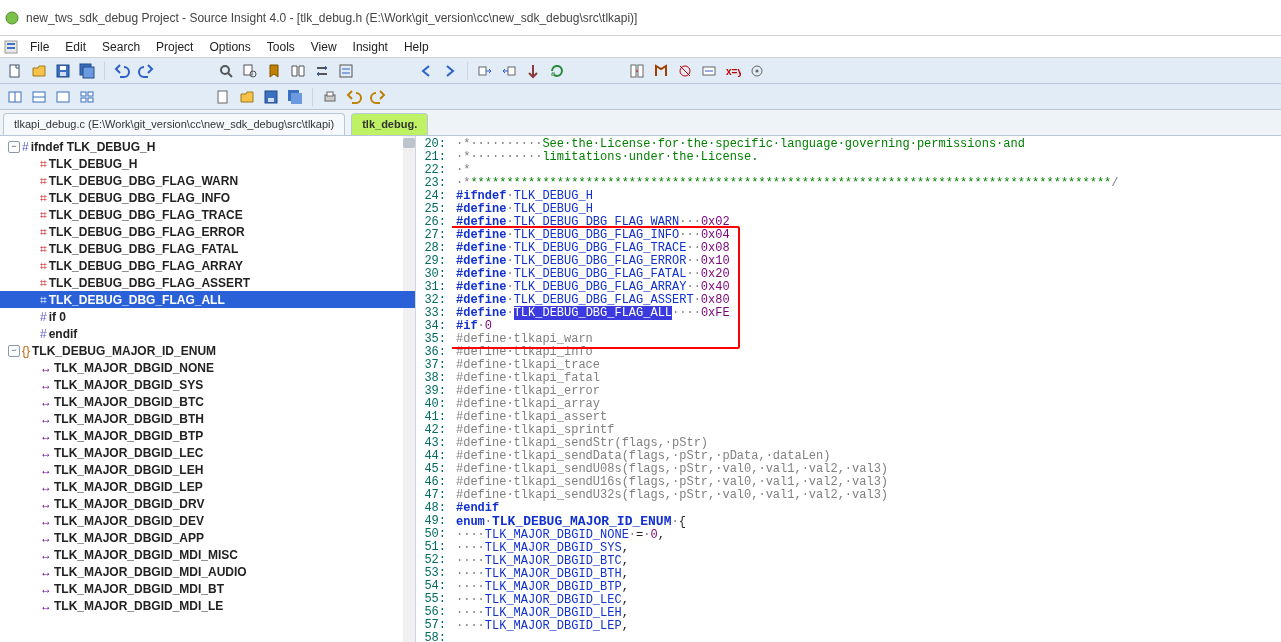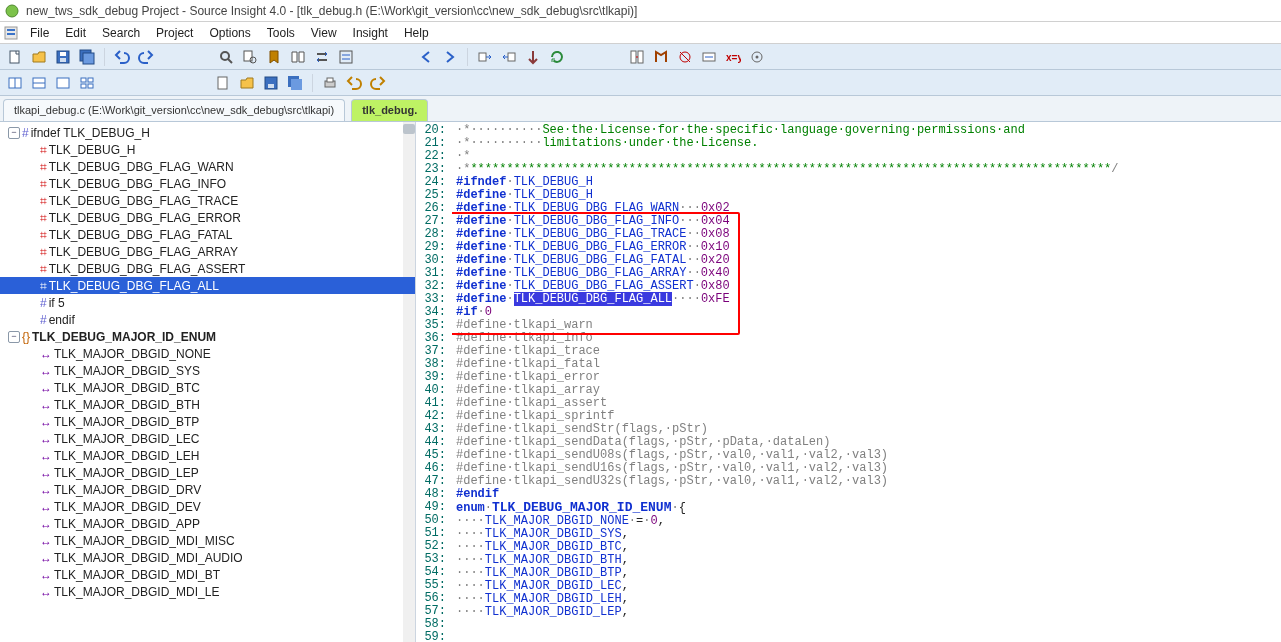--- a/index.html
+++ b/index.html
@@ -19,21 +19,21 @@
     --red:#c00000;
     --orange:#c06000;
     --highlight:#ff0000;
   }
   * { box-sizing:border-box; }
   body {
     margin:0; font-family:"Segoe UI", Tahoma, sans-serif; font-size:12px;
     color:var(--text); background:#f3f6f9; overflow:hidden;
   }
   
-  .titlebar { height:22px; background:#fff; display:flex; align-items:center; padding:0 4px; gap:6px; border-bottom:1px solid #d0d0d0;}
+  .titlebar { height:36px; background:#fff; display:flex; align-items:center; padding:0 4px; gap:6px; border-bottom:1px solid #d0d0d0;}
   .ico16 { width:16px; height:16px; display:inline-flex; align-items:center; justify-content:center; }
   .title-text { font-size:12px; color:#444; white-space:nowrap; overflow:hidden; text-overflow:ellipsis; }
   
   .menubar { height:22px; background:#fff; display:flex; align-items:center; padding:0 2px; gap:2px; border-bottom:1px solid #d0d0d0;}
   .menu-item { padding:2px 8px; border-radius:2px; }
   .mico { width:18px; height:18px; display:inline-flex; align-items:center; justify-content:center; border-radius:2px;}
   
   .toolbar {
     height:26px; background:var(--bar-blue); display:flex; align-items:center;
     padding:2px 4px; gap:2px; border-bottom:1px solid var(--bar-border);
@@ -62,21 +62,21 @@
   .symbol-input-row { padding:3px 6px; border-bottom:1px solid #ccd5e0; }
   .symbol-input {
     width:100%; height:22px; border:1px solid #c8d0d8; border-radius:2px;
     padding:2px 8px; font-size:12px; color:#888; background:#fff;
   }
   .outline {
     flex:1; overflow:auto; font-family:"Segoe UI", Tahoma, sans-serif; font-size:12px;
     padding:2px 0; position:relative;
   }
   .orow { display:flex; align-items:center; height:17px; padding-right:6px; white-space:nowrap; position:relative;}
-  .orow .lbl { margin-left:2px; }
+  .orow .lbl { margin-left:2px;font-weight:bold; }
   .indent { display:inline-block; }
   .expander {
     width:12px; height:12px; border:1px solid #8a98a8; display:inline-flex; align-items:center; justify-content:center;
     font-size:9px; line-height:1; background:#fff; color:#446; margin-right:2px; border-radius:2px;
   }
   .ic-def { color:#d00000; } 
   .ic-pp  { color:#6060d0; } 
   .ic-enu { color:#c06000; } 
   .ic-mem { color:#7000a0; } 
   .orow.sel { background:var(--outline-sel); color:#fff; }
@@ -419,21 +419,21 @@
         <div class="orow sel">
           <span class="indent" style="width:26px"></span>
           <span style="display:inline-block;width:14px"></span>
           <span class="ic-def">⌗</span>
           <span class="lbl">TLK_DEBUG_DBG_FLAG_ALL</span>
         </div>
         <div class="orow">
           <span class="indent" style="width:26px"></span>
           <span style="display:inline-block;width:14px"></span>
           <span class="ic-pp">#</span>
-          <span class="lbl">if 5</span>
+          <span class="lbl">if 0</span>
         </div>
         <div class="orow">
           <span class="indent" style="width:26px"></span>
           <span style="display:inline-block;width:14px"></span>
           <span class="ic-pp">#</span>
           <span class="lbl">endif</span>
         </div>
         <div class="orow">
           <span class="indent" style="width:8px"></span>
           <span class="expander">−</span>

